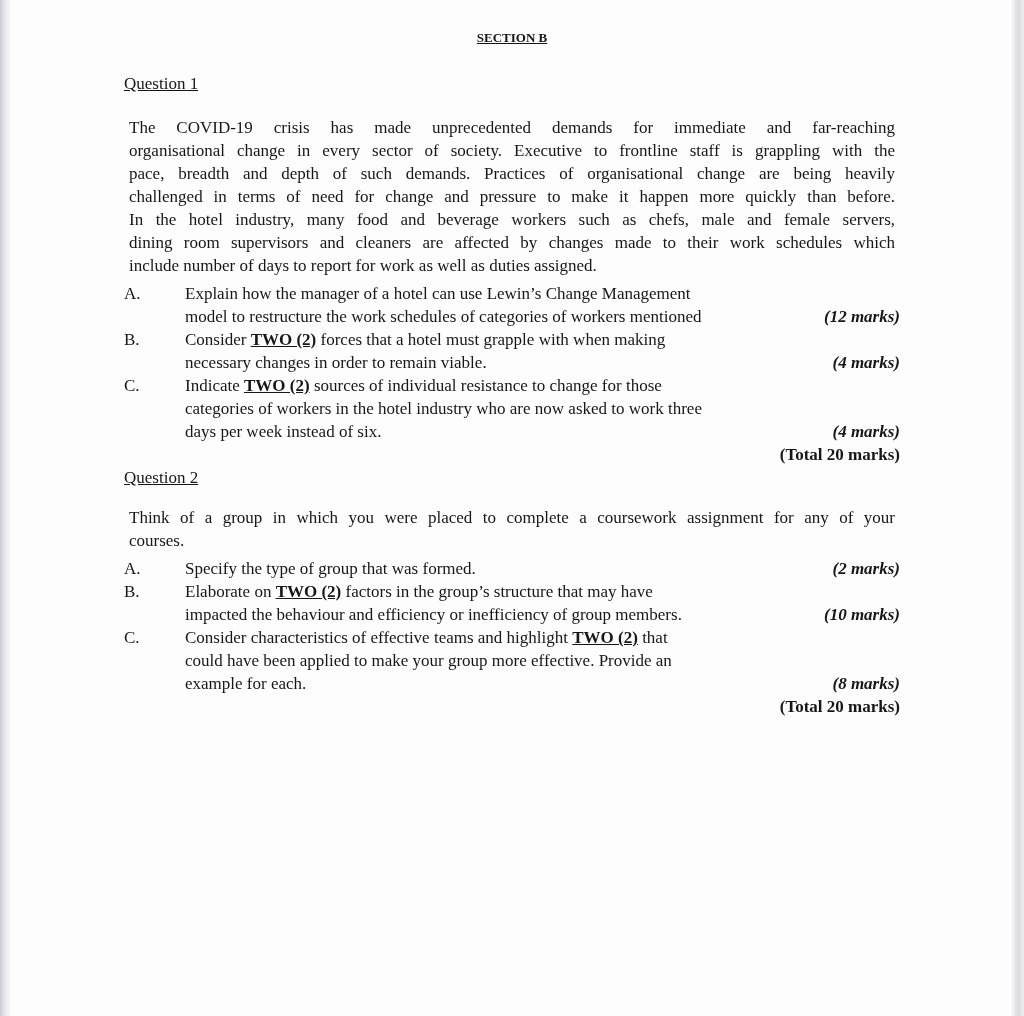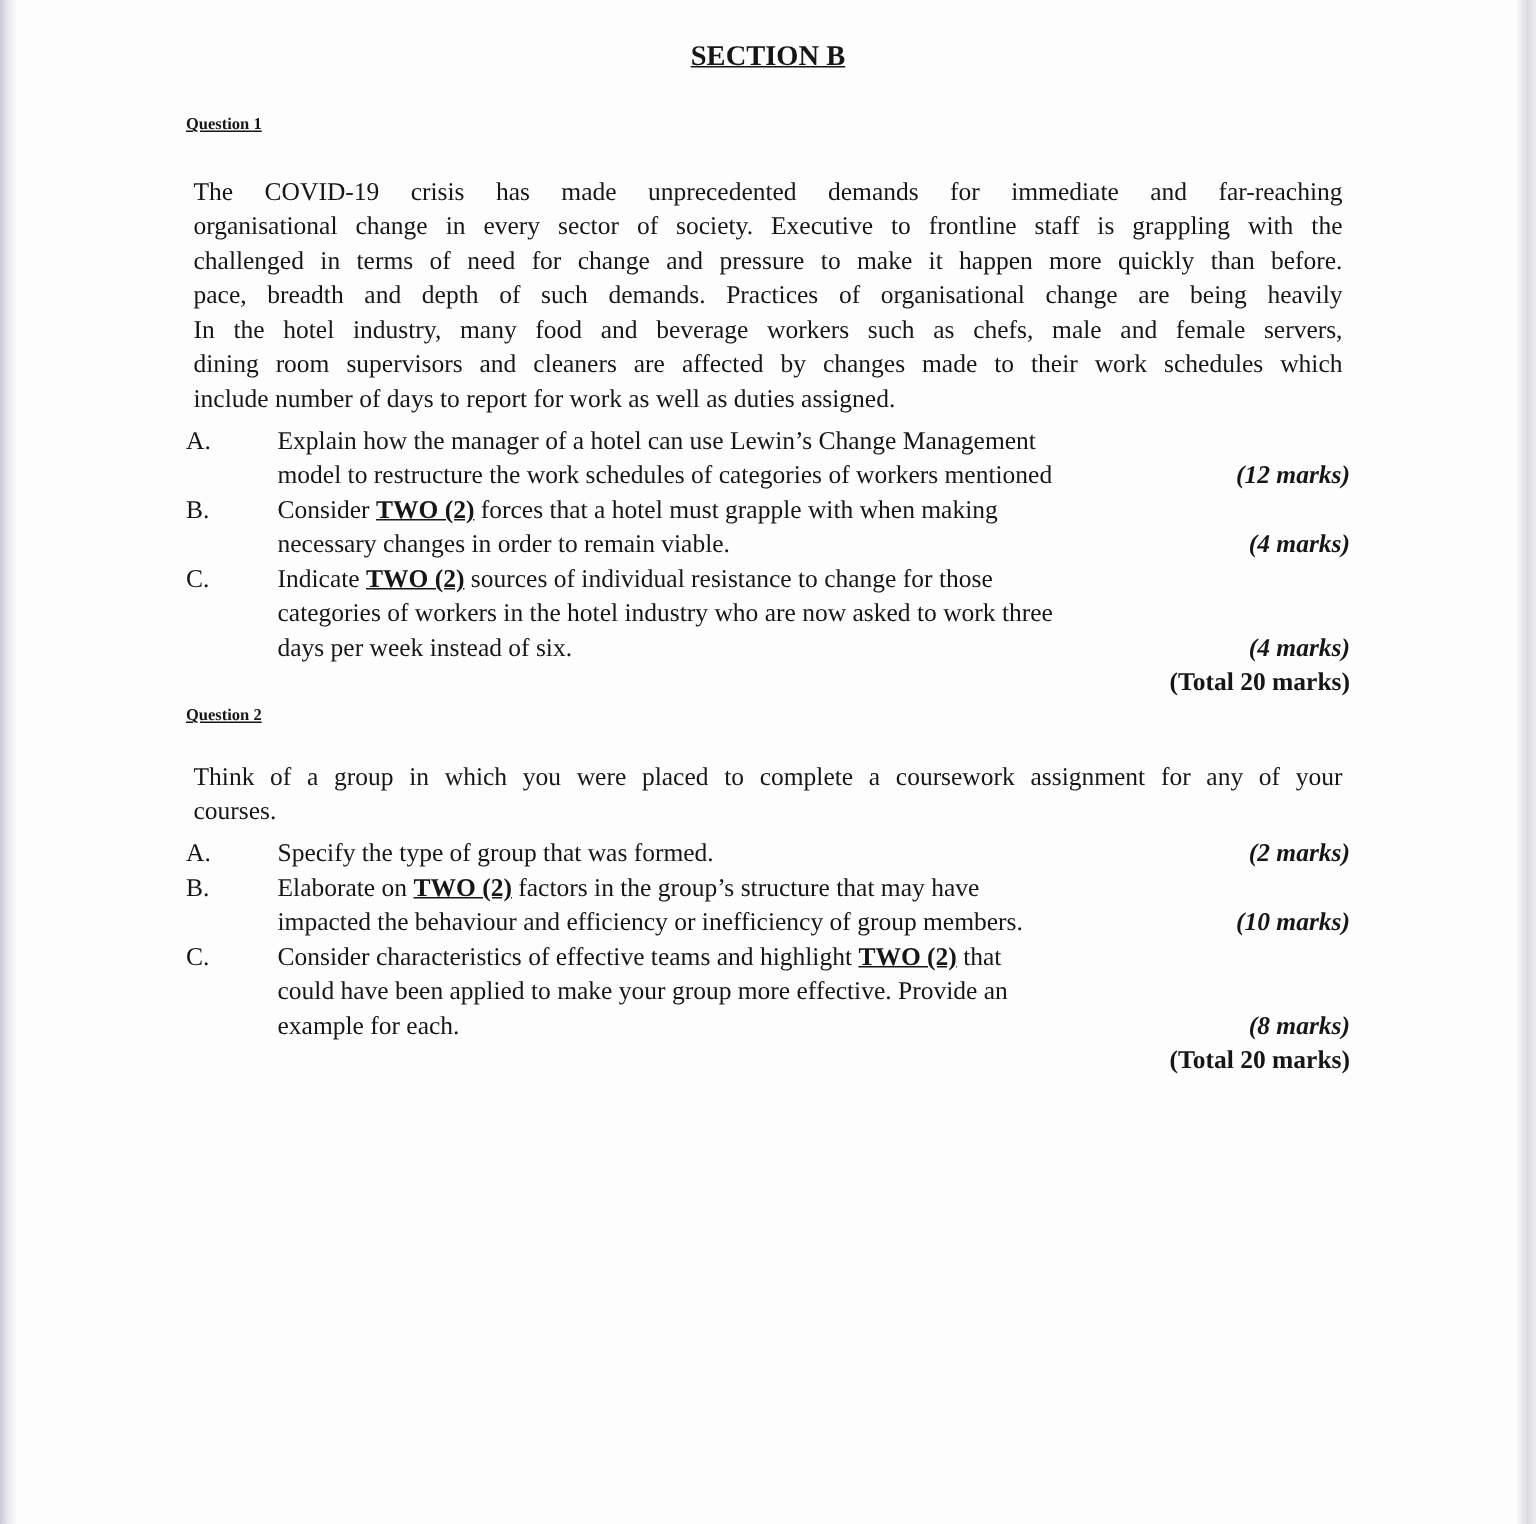--- a/index.html
+++ b/index.html
@@ -11,25 +11,25 @@
     overflow: hidden;
   }
   .page { position: relative; width: 1024px; height: 1016px; background: #fdfdfe; }
   .edge { position: absolute; top: 0; bottom: 0; }
   .edge-left  { left: 0;  width: 12px; background: linear-gradient(to right, #c9c9d4 0%, #e4e4ea 35%, #ffffff 100%); }
   .edge-right { right: 0; width: 14px; background: linear-gradient(to left,  #eeeef1 0%, #d9d9df 40%, #ffffff 100%); }
   .content {
     position: absolute; left: 124px; right: 124px; top: 26px;
     font-size: 17px; line-height: 23px;
   }
-  .section-title { text-align: center; font-weight: bold; font-size: 19px; margin: 0 0 23px 0; }
+  .section-title { text-align: center; font-weight: bold; font-size: 13px; margin: 0 0 23px 0; }
   .u  { text-decoration: underline; }
   .bu { font-weight: bold; text-decoration: underline; }
   .instruction { font-weight: bold; font-style: italic; margin: 0 0 23px 0; }
-  .q-title { font-weight: bold; font-size: 11px; margin: 0; }
+  .q-title { font-weight: normal; font-size: 17px; margin: 0; }
   .mb21 { margin-bottom: 21px; } .mb17 { margin-bottom: 17px; }
   .mb22 { margin-bottom: 22px; } .mb23 { margin-bottom: 23px; }
   .mb24 { margin-bottom: 24px; } .mb26 { margin-bottom: 26px; }
   .mb27 { margin-bottom: 27px; }
   .intro { margin: 5px; }
   .intro .iline { text-align: justify; text-align-last: justify; }
   .intro .iline:last-child { text-align: justify; text-align-last: auto; }
   .part { position: relative; padding-left: 61px; margin: 0; }
   .part-label { position: absolute; left: 0; top: 0; }
   .part-marks { position: absolute; right: 0; bottom: 0; font-weight: bold; font-style: italic; white-space: nowrap; }
@@ -50,22 +50,22 @@
     </div>
 
 
     <div class="q-title mb21">
       <span class="u">Question 1</span>
     </div>
 
     <div class="intro mb23">
       <span class="iline">The COVID-19 crisis has made unprecedented demands for immediate and far-reaching</span>
       <span class="iline">organisational change in every sector of society. Executive to frontline staff is grappling with the</span>
+      <span class="iline">pace, breadth and depth of such demands. Practices of organisational change are being heavily</span>
       <span class="iline">challenged in terms of need for change and pressure to make it happen more quickly than before.</span>
-      <span class="iline">pace, breadth and depth of such demands. Practices of organisational change are being heavily</span>
       <span class="iline">In the hotel industry, many food and beverage workers such as chefs, male and female servers,</span>
       <span class="iline">dining room supervisors and cleaners are affected by changes made to their work schedules which</span>
       <span class="iline">include number of days to report for work as well as duties assigned.</span>
     </div>
 
     <div class="part mb23">
       <div class="part-label">A.</div>
       <div class="part-text">
         <span class="pline"><span>Explain how the manager of a hotel can use Lewin’s Change Management</span></span>
         <span class="pline"><span>model to restructure the work schedules of categories of workers mentioned</span></span>

